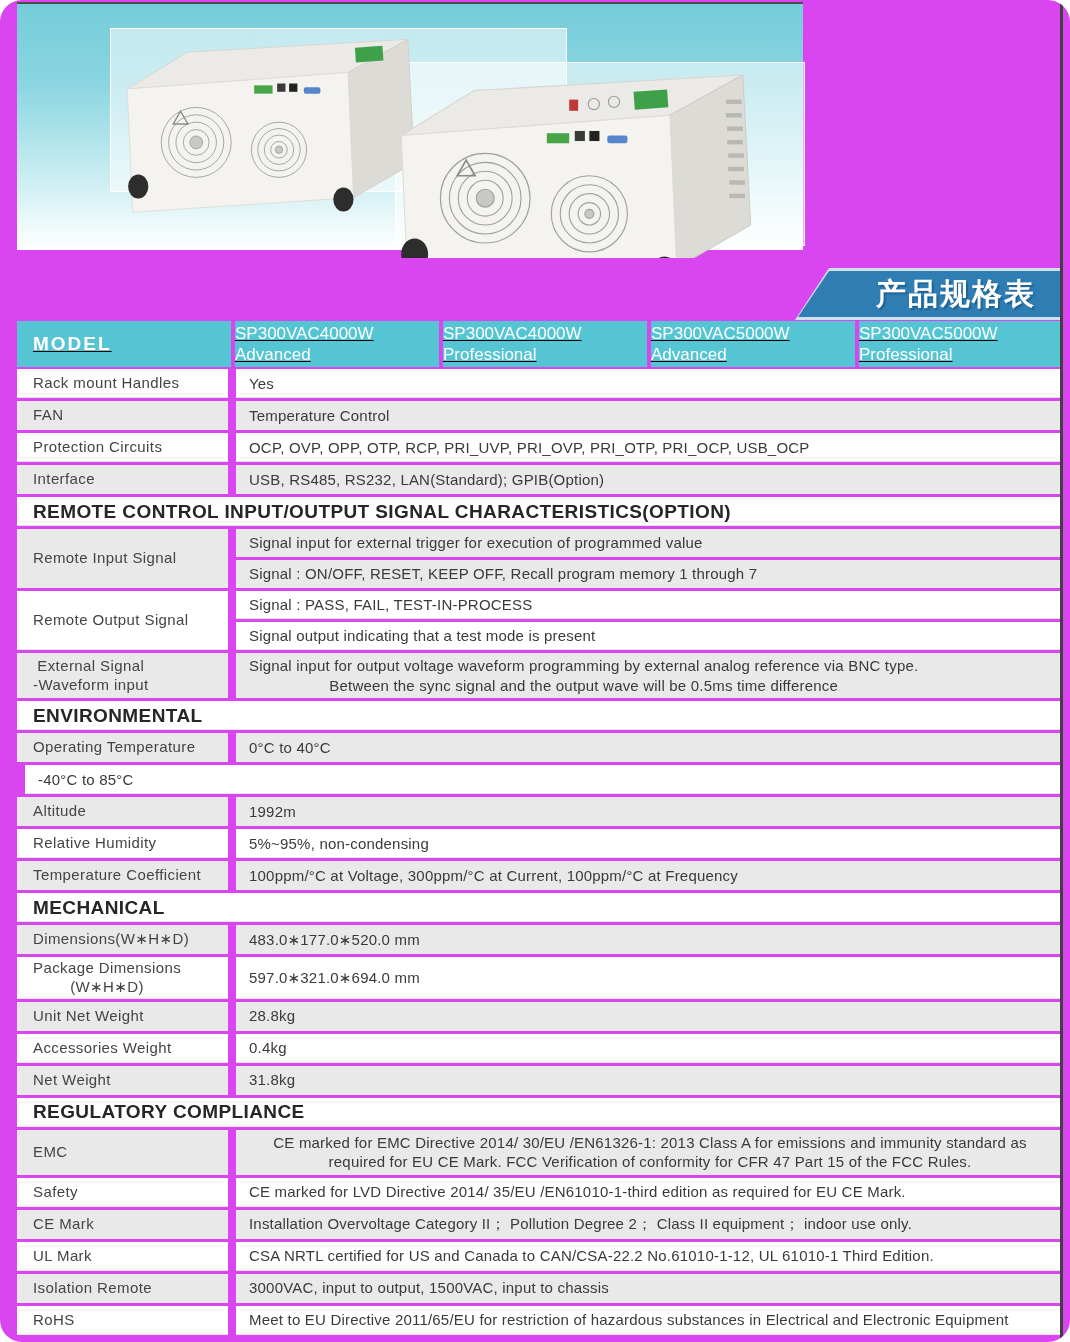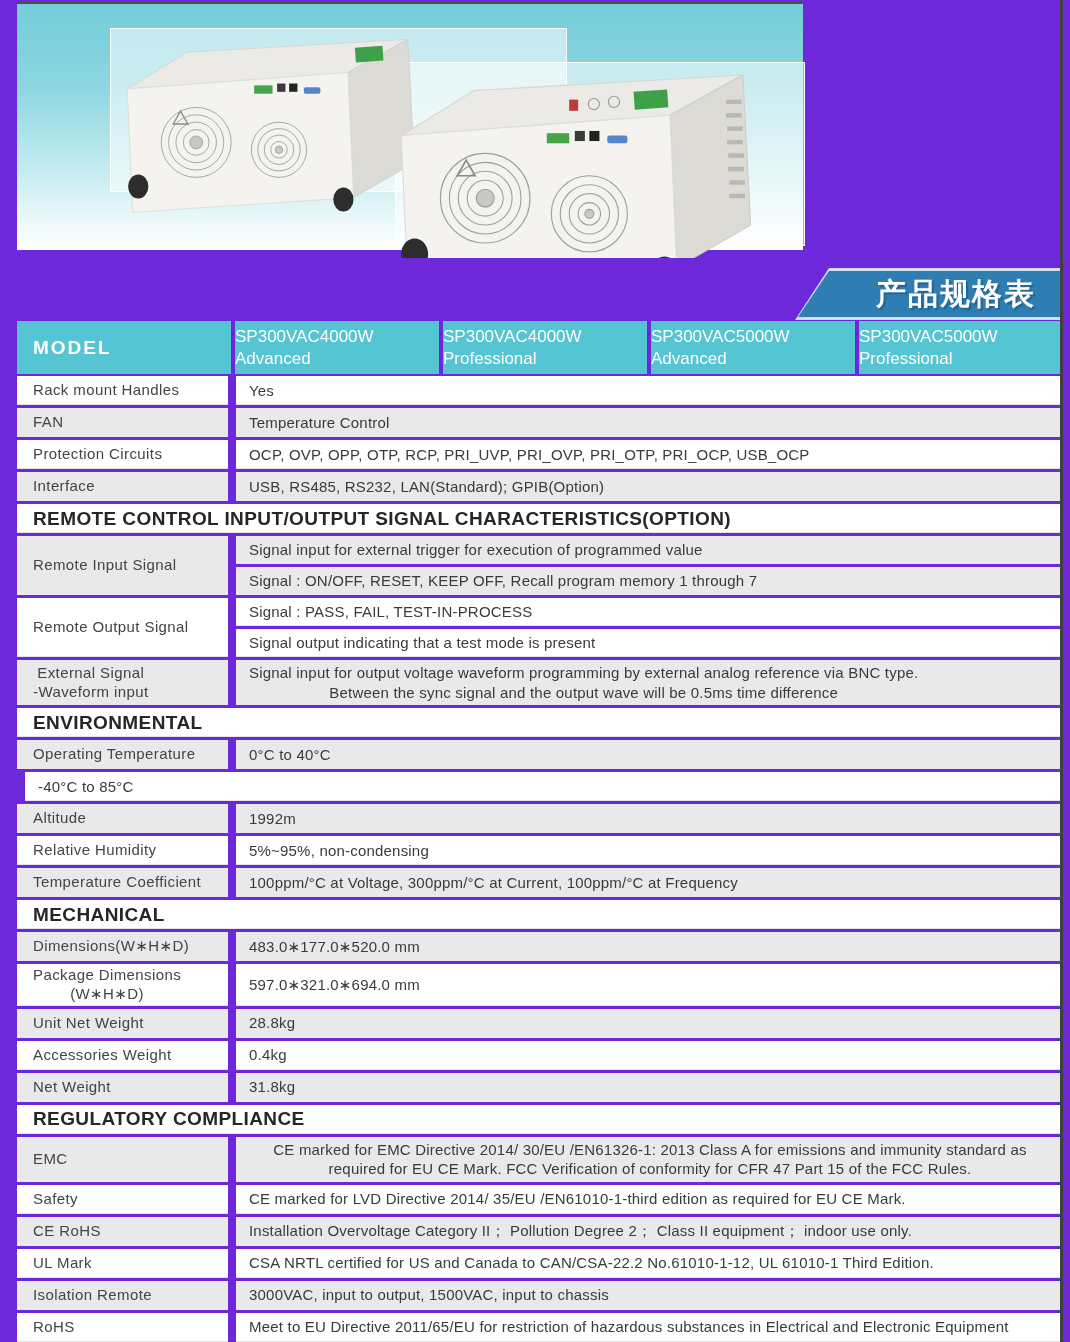--- a/index.html
+++ b/index.html
@@ -1,17 +1,17 @@
 <!DOCTYPE html>
 <html><head>
 <meta charset="utf-8">
 <style>
   html,body{margin:0;padding:0;background:#ffffff;}
   body{width:1070px;height:1342px;font-family:"Liberation Sans","DejaVu Sans",sans-serif;}
-  .page{position:relative;width:1070px;height:1342px;background:#6d28d9;overflow:hidden;}
+  .page{position:relative;width:1070px;height:1342px;background:#d946ef;overflow:hidden;border-radius:22px;}
 
   
   .top-edge{position:absolute;left:17px;top:2px;width:786px;height:2px;background:#4d4d4d;}
   .right-edge{position:absolute;left:1060px;top:0;width:3px;height:1342px;background:#404040;}
 
   
   .hero{position:absolute;left:17px;top:4px;width:786px;height:246px;
         background:linear-gradient(180deg,#74cdd9 0%,#8ad5e0 32%,#c6ecf1 68%,#f2fbfc 92%,#fdffff 100%);}
   .photo-frame{position:absolute;background:rgba(255,255,255,0.55);border:1px solid rgba(255,255,255,0.95);}
   .frame-a{left:110px;top:28px;width:455px;height:162px;}
@@ -22,21 +22,21 @@
   .banner{position:absolute;left:795px;top:268px;width:268px;height:52px;background:#cfe0eb;
           clip-path:polygon(34px 0,100% 0,100% 100%,0 100%);}
   .banner-inner{position:absolute;left:3px;top:3px;right:3px;bottom:3px;background:#2e7db3;
           clip-path:polygon(31px 0,100% 0,100% 100%,0 100%);
           display:flex;align-items:center;justify-content:flex-end;}
   .banner-title{color:#ffffff;font-weight:bold;font-size:30px;letter-spacing:2px;padding-right:24px;
           text-shadow:2px 2px 1px rgba(15,70,110,0.45);}
 
   
   .spec-table{position:absolute;left:17px;top:321px;width:1046px;}
-  .thead{display:flex;column-gap:4px;height:53px;margin-bottom:2px;}
+  .thead{display:flex;column-gap:4px;height:46px;margin-bottom:2px;text-decoration:underline;}
   .thead .cell{background:#55c4d3;color:#ffffff;display:flex;flex-direction:column;justify-content:center;}
   .model-cell{width:214px;font-weight:bold;font-size:19px;letter-spacing:2px;padding-left:16px;box-sizing:border-box;}
   .col-cell{flex:1;font-size:17px;line-height:1.25;box-sizing:border-box;}
 
   .row{display:flex;margin-bottom:3px;text-align:center;}
   .row .label{width:211px;box-sizing:border-box;padding:2px 8px 2px 16px;display:flex;align-items:center;
               font-size:15px;color:#444444;letter-spacing:0.4px;white-space:pre-line;line-height:1.25;}
   .row .gutter{width:8px;background:transparent;}
   .row .values{flex:1;display:flex;flex-direction:column;row-gap:3px;}
   .row .val{flex:1;min-height:29px;box-sizing:border-box;display:flex;align-items:center;
@@ -300,21 +300,21 @@
           </div>
         </div>
         <div class="row white">
           <div class="label">Safety</div>
           <div class="gutter"></div>
           <div class="values">
             <div class="val">CE marked for LVD Directive 2014/ 35/EU /EN61010-1-third edition as required for EU CE Mark.</div>
           </div>
         </div>
         <div class="row gray">
-          <div class="label">CE RoHS</div>
+          <div class="label">CE Mark</div>
           <div class="gutter"></div>
           <div class="values">
             <div class="val">Installation Overvoltage Category II； Pollution Degree 2； Class II equipment； indoor use only.</div>
           </div>
         </div>
         <div class="row white">
           <div class="label">UL Mark</div>
           <div class="gutter"></div>
           <div class="values">
             <div class="val">CSA NRTL certified for US and Canada to CAN/CSA-22.2 No.61010-1-12, UL 61010-1 Third Edition.</div>

